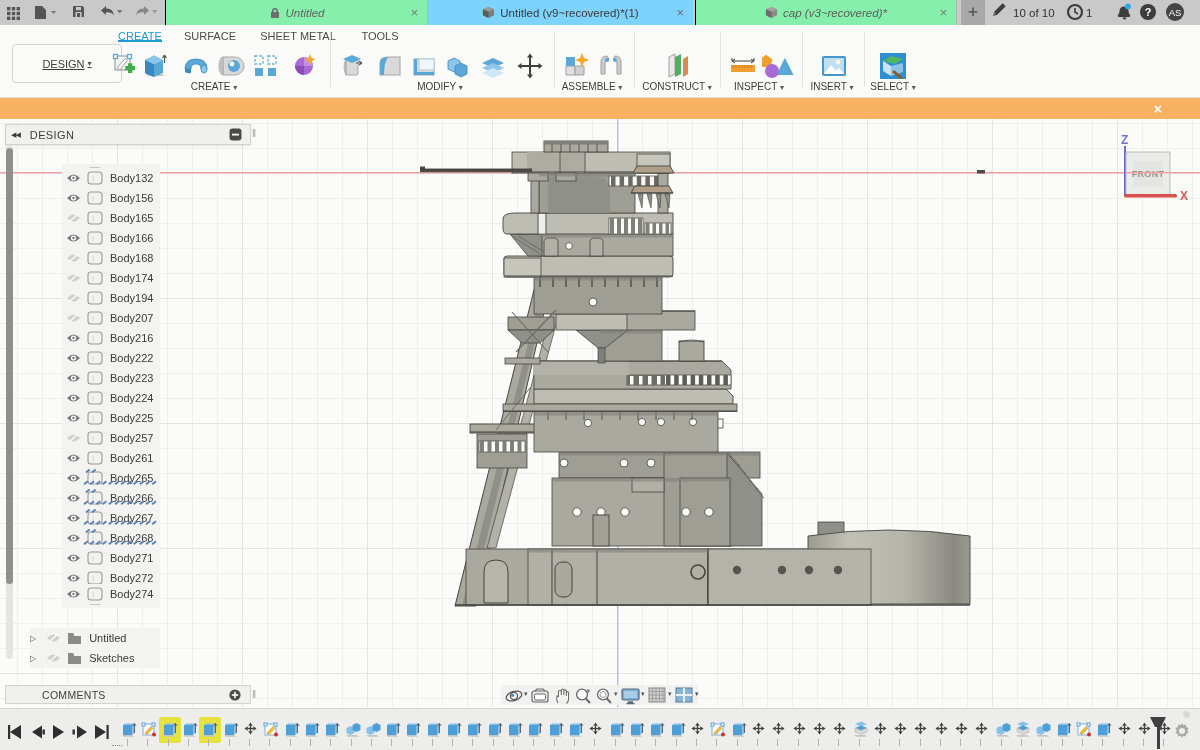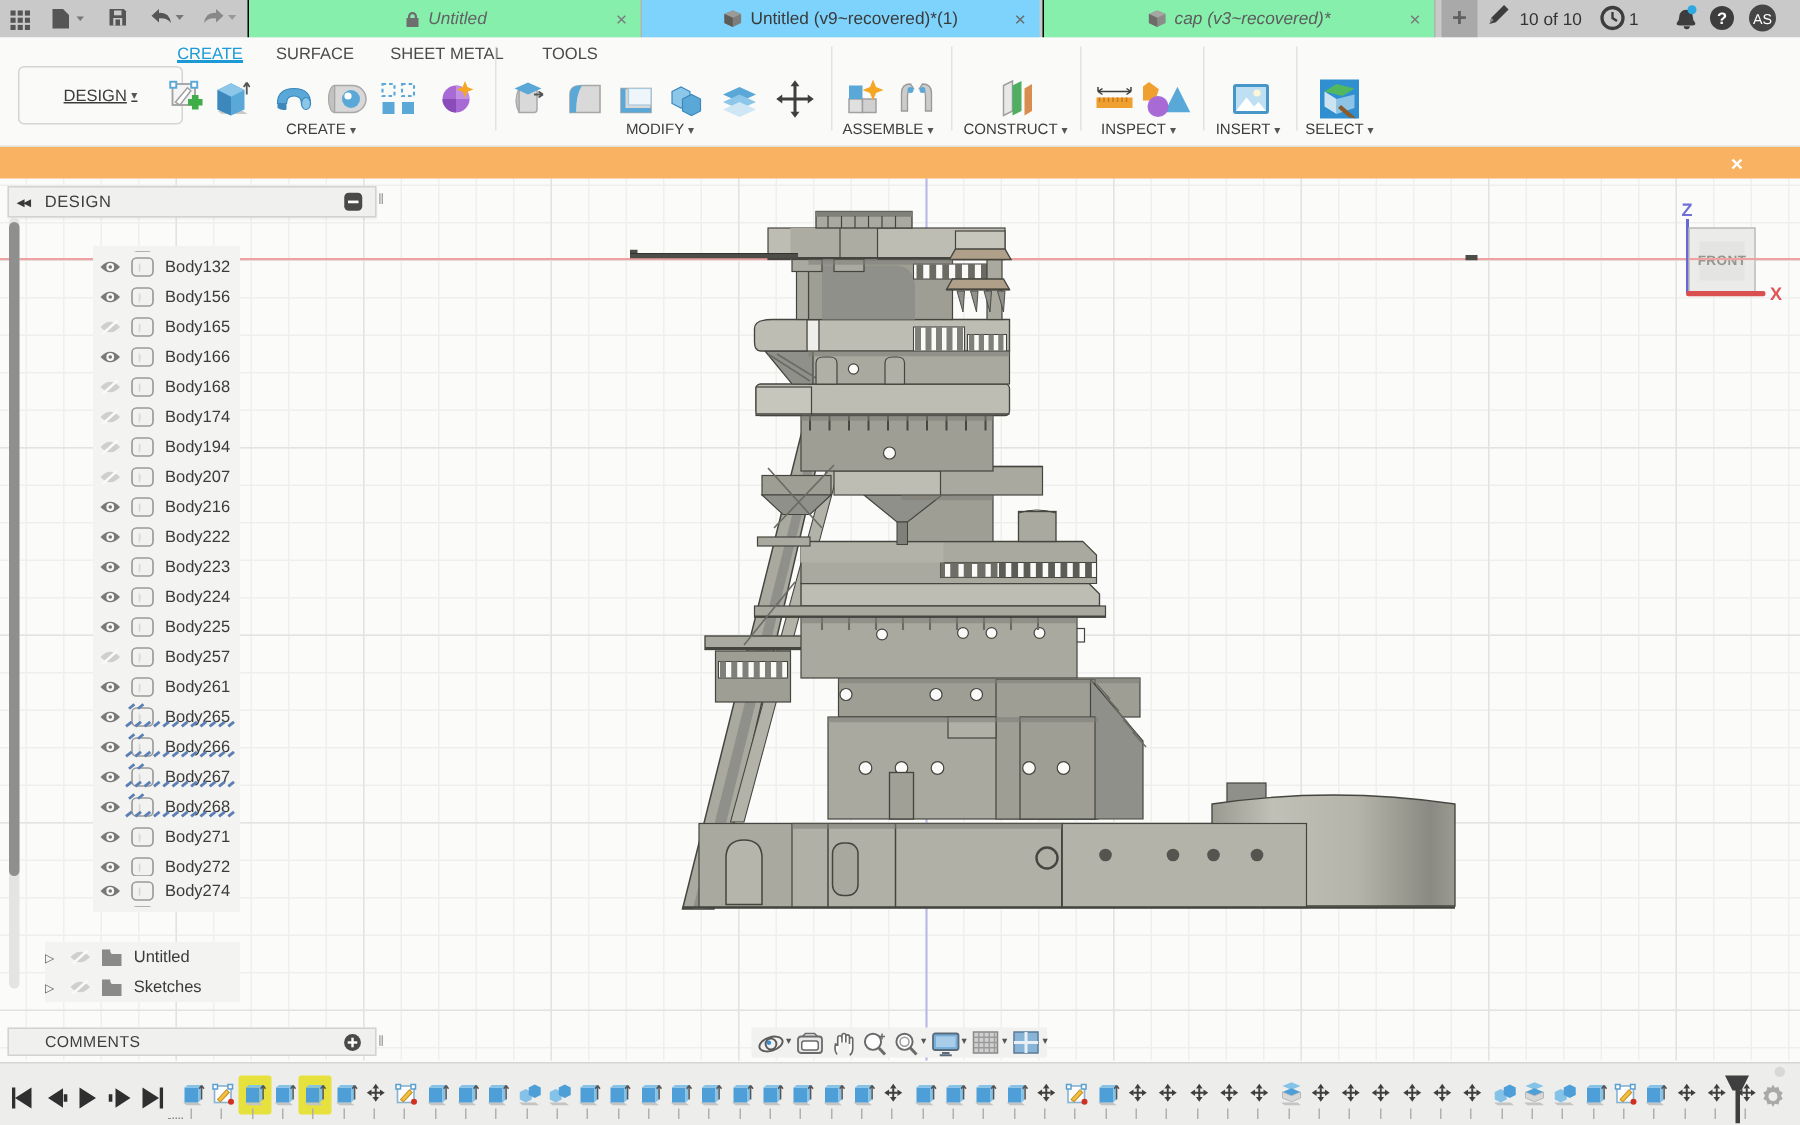--- a/index.html
+++ b/index.html
@@ -35,21 +35,21 @@
 .brow { position:absolute; left:62px; width:98px; height:20px; background:#f3f3f1; display:flex; align-items:center; }
 .brow.fold { left:30px; width:130px; }
 .b-eye { width:15px; height:12px; margin-left:4px; display:flex; }
 .b-cube { margin-left:6px; display:flex; }
 .b-name { font-size:11px; color:#3a3a3a; margin-left:7px; white-space:nowrap; }
 .b-tri { font-size:8px; color:#5a5a5a; margin-right:6px; }
 .bscroll-track { position:absolute; left:6px; top:145px; width:7px; height:514px; background:#e4e4e2; border-radius:4px; }
 .bscroll { position:absolute; left:6px; top:148px; width:7px; height:436px; background:#8f8f8d; border-radius:4px; }
 .comments { position:absolute; left:5px; top:685px; width:246px; height:19px; background:#f0f0ee;
   border:1px solid #d2d2d0; display:flex; align-items:center; }
-.c-txt { font-size:10.5px; color:#3c3c3c; margin-left:24px; letter-spacing:0.3px; }
+.c-txt { font-size:10.5px; color:#3c3c3c; margin-left:36px; letter-spacing:0.3px; }
 .c-ic { margin-left:auto; margin-right:9px; display:flex; }
 .navbar { position:absolute; left:501px; top:685px; width:197px; height:20px; background:#f1f1ef; }
 .ncar { position:absolute; top:5px; font-size:7px; color:#555; }
 .timeline { position:absolute; left:0; top:708px; width:1200px; height:42px; background:#ededeb; border-top:1px solid #d5d5d3; }
 </style></head>
 <body>
 <svg width="1200" height="750" viewBox="0 0 1200 750" style="position:absolute;left:0;top:0">
     <rect x="0" y="119" width="1200" height="588" fill="#fbfbfa"></rect>
     <path d="M17.5 119V707 M42.5 119V707 M67.5 119V707 M92.5 119V707 M117.5 119V707 M142.5 119V707 M167.5 119V707 M192.5 119V707 M217.5 119V707 M242.5 119V707 M267.5 119V707 M292.5 119V707 M317.5 119V707 M342.5 119V707 M367.5 119V707 M392.5 119V707 M417.5 119V707 M442.5 119V707 M467.5 119V707 M492.5 119V707 M517.5 119V707 M542.5 119V707 M567.5 119V707 M592.5 119V707 M617.5 119V707 M642.5 119V707 M667.5 119V707 M692.5 119V707 M717.5 119V707 M742.5 119V707 M767.5 119V707 M792.5 119V707 M817.5 119V707 M842.5 119V707 M867.5 119V707 M892.5 119V707 M917.5 119V707 M942.5 119V707 M967.5 119V707 M992.5 119V707 M1017.5 119V707 M1042.5 119V707 M1067.5 119V707 M1092.5 119V707 M1117.5 119V707 M1142.5 119V707 M1167.5 119V707 M1192.5 119V707 M0 123.5H1200 M0 148.5H1200 M0 173.5H1200 M0 198.5H1200 M0 223.5H1200 M0 248.5H1200 M0 273.5H1200 M0 298.5H1200 M0 323.5H1200 M0 348.5H1200 M0 373.5H1200 M0 398.5H1200 M0 423.5H1200 M0 448.5H1200 M0 473.5H1200 M0 498.5H1200 M0 523.5H1200 M0 548.5H1200 M0 573.5H1200 M0 598.5H1200 M0 623.5H1200 M0 648.5H1200 M0 673.5H1200 M0 698.5H1200" stroke="#efefed" stroke-width="1" fill="none"></path>
     <path d="M117.5 119V707 M242.5 119V707 M367.5 119V707 M492.5 119V707 M617.5 119V707 M742.5 119V707 M867.5 119V707 M992.5 119V707 M1117.5 119V707 M0 173.5H1200 M0 298.5H1200 M0 423.5H1200 M0 548.5H1200 M0 673.5H1200" stroke="#e3e3e1" stroke-width="1" fill="none"></path>

